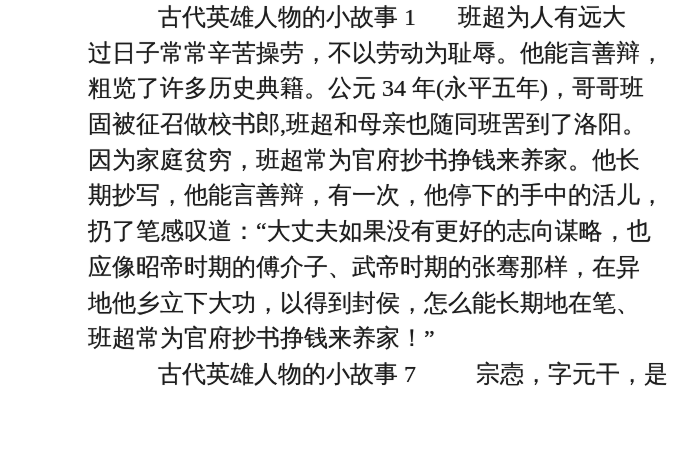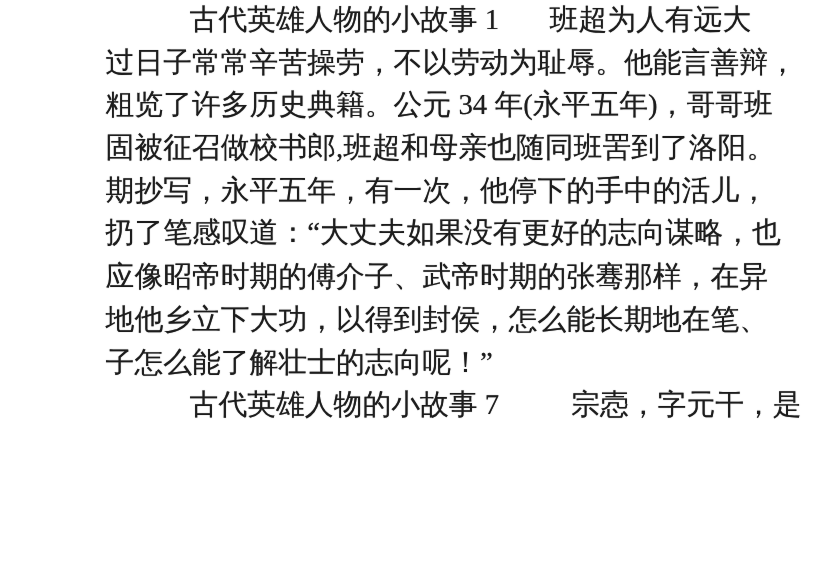--- a/index.html
+++ b/index.html
@@ -44,22 +44,23 @@
 <body>
 
 <div class="page" style="background: rgb(255, 255, 255);">
   <div class="text-block" style="color: rgb(29, 29, 29);">
 
     <div class="line title"><span>古代英雄人物的小故事 1</span><span class="gap-1"></span><span>班超为人有远大</span></div>
 
     <div class="line">过日子常常辛苦操劳，不以劳动为耻辱。他能言善辩，</div>
     <div class="line">粗览了许多历史典籍。公元 34 年(永平五年)，哥哥班</div>
     <div class="line">固被征召做校书郎,班超和母亲也随同班罟到了洛阳。</div>
-    <div class="line">期抄写，永平五年，有一次，他停下的手中的活儿，</div>
+    <div class="line">因为家庭贫穷，班超常为官府抄书挣钱来养家。他长</div>
+    <div class="line">期抄写，他能言善辩，有一次，他停下的手中的活儿，</div>
     <div class="line">扔了笔感叹道：“大丈夫如果没有更好的志向谋略，也</div>
     <div class="line">应像昭帝时期的傅介子、武帝时期的张骞那样，在异</div>
     <div class="line">地他乡立下大功，以得到封侯，怎么能长期地在笔、</div>
-    <div class="line">子怎么能了解壮士的志向呢！”</div>
+    <div class="line">班超常为官府抄书挣钱来养家！”</div>
 
     <div class="line title"><span>古代英雄人物的小故事 7</span><span class="gap-2"></span><span>宗悫，字元干，是</span></div>
 
   </div>
 </div>
 
 </body></html>

